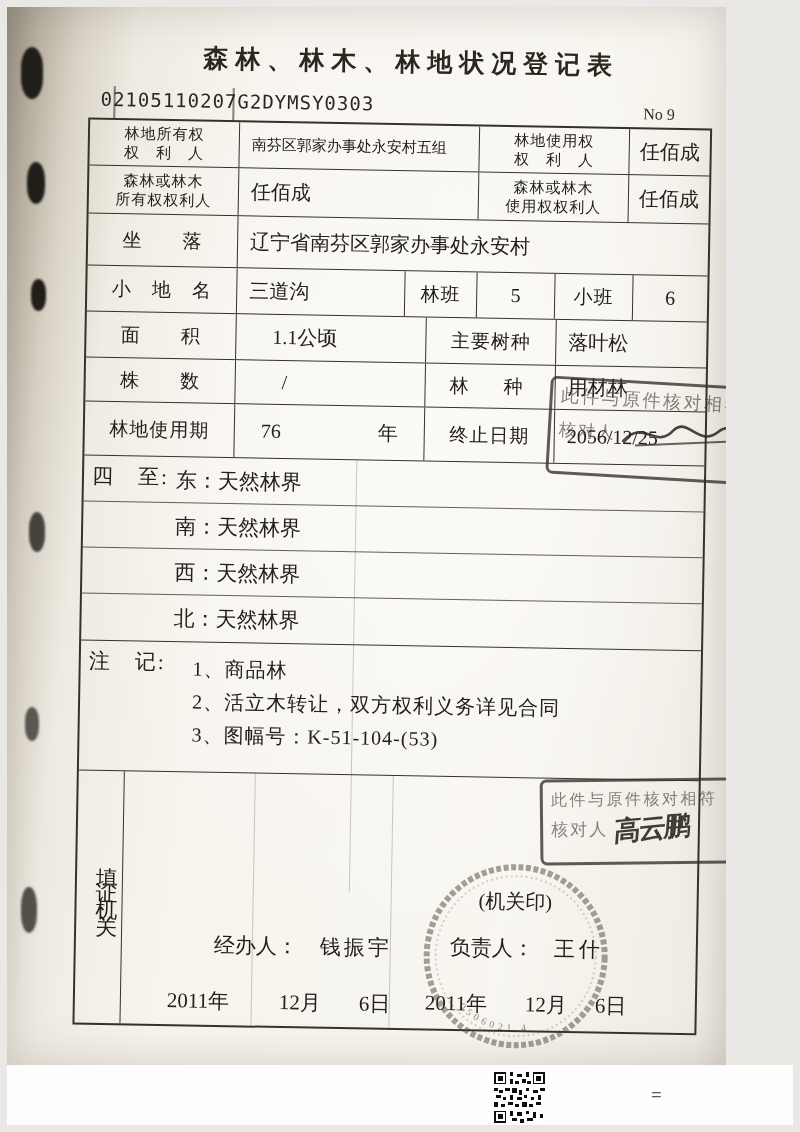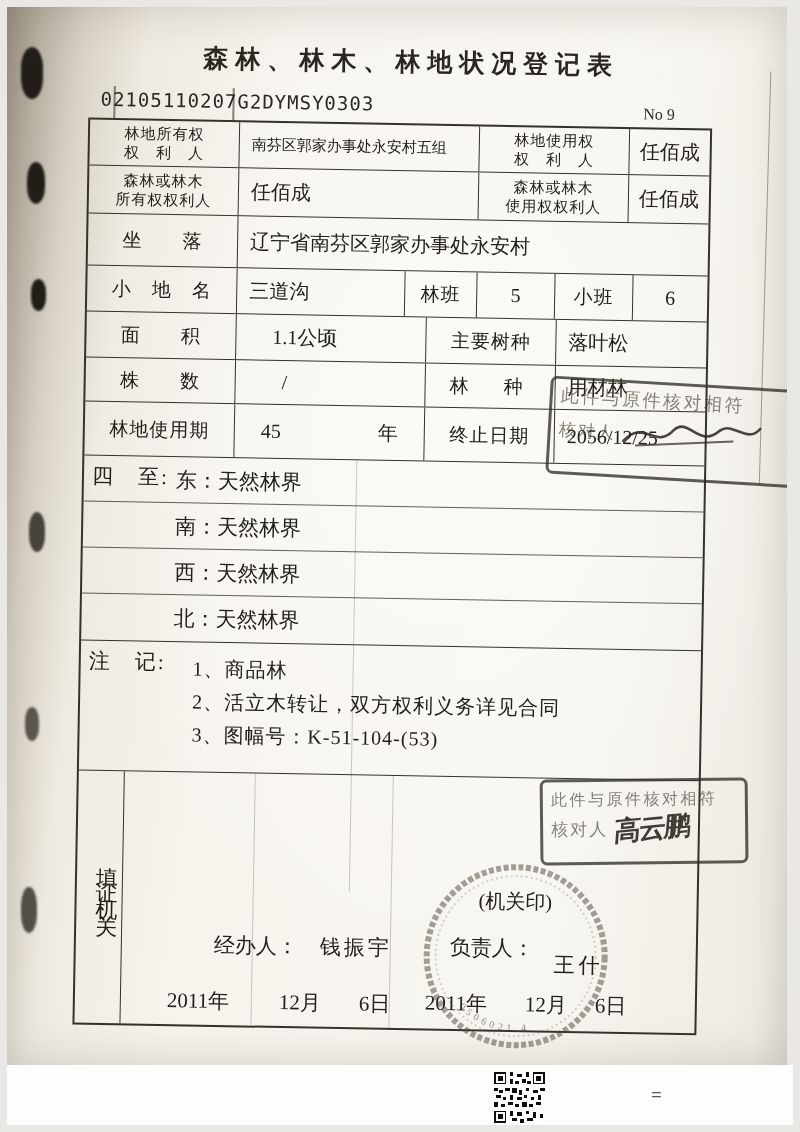--- a/index.html
+++ b/index.html
@@ -11,21 +11,21 @@
   html,body{width:800px;height:1132px;}
   body{
     position:relative;
     background:#e9e8e5;
     font-family:"Liberation Serif", serif;
     color:var(--ink);
     overflow:hidden;
   }
   
   .photo{
-    position:absolute; left:7px; top:7px; width:780px; height:1058px;
+    position:absolute; left:7px; top:7px; width:719px; height:1058px;
     background:
       radial-gradient(ellipse at 55% 40%, rgba(255,255,255,.55), rgba(0,0,0,0) 60%),
       linear-gradient(97deg,#978f81 0%, #b9b1a2 4%, #d9d3c7 9%, #efebe2 16%, #f7f4ee 32%, #f8f6f0 72%, #efece5 96%, #e6e2da 100%);
     box-shadow: inset 0 0 46px rgba(110,100,85,.28);
     overflow:hidden;
     text-decoration:underline;
   }
   .spine-blob{position:absolute;background:#211e1a;border-radius:50%/40%;filter:blur(1px);}
   .bottom-strip{
     position:absolute;left:7px;right:7px;bottom:7px;height:60px;background:#fdfdfd;
@@ -172,21 +172,21 @@
       <div class="tr" style="height:44px;">
         <div class="td lab" style="width:150px;">株　　数</div>
         <div class="td left val" style="width:190px;padding-left:46px;">/</div>
         <div class="td lab" style="width:130px;letter-spacing:8px;">林　种</div>
         <div class="td left val" style="flex:1;">用材林</div>
       </div>
 
       <div class="tr" style="height:54px;border-bottom:1.6px solid var(--line);">
         <div class="td lab" style="width:150px;">林地使用期</div>
         <div class="td" style="width:190px;flex-direction:row;justify-content:space-between;padding:0 26px;">
-          <span class="val">45</span>
+          <span class="val">76</span>
           <span class="val">年</span>
         </div>
         <div class="td lab" style="width:130px;">终止日期</div>
         <div class="td left val" style="flex:1;">2056/12/25</div>
       </div>
 
       <div class="sect">
         <div class="sect-label">四　至:</div>
         <div class="brow">东：天然林界</div>
         <div class="brow">南：天然林界</div>
@@ -207,21 +207,21 @@
           <div class="faint-v" style="left:130px;top:0;height:252px;"></div>
           <div class="faint-v" style="left:268px;top:0;height:252px;"></div>
           <span class="pos" style="left:92px;top:158px;">经办人：</span>
           <span class="pos" style="left:198px;top:158px;letter-spacing:3px;">钱振宇</span>
           <span class="pos" style="left:46px;top:214px;">2011年</span>
           <span class="pos" style="left:158px;top:214px;">12月</span>
           <span class="pos" style="left:238px;top:214px;">6日</span>
 
           <span class="pos" style="left:356px;top:110px;font-size:20px;">(机关印)</span>
           <span class="pos" style="left:328px;top:156px;">负责人：</span>
-          <span class="pos" style="left:432px;top:156px;letter-spacing:4px;margin-top:16px;">王什</span>
+          <span class="pos" style="left:432px;top:156px;letter-spacing:4px;">王什</span>
           <span class="pos" style="left:304px;top:212px;">2011年</span>
           <span class="pos" style="left:404px;top:212px;">12月</span>
           <span class="pos" style="left:474px;top:212px;">6日</span>
         </div>
       </div>
 
       <div class="faint-v" style="left:272px;top:336px;height:432px;"></div>
     </div>
 
     <div class="rect-stamp stamp1">

